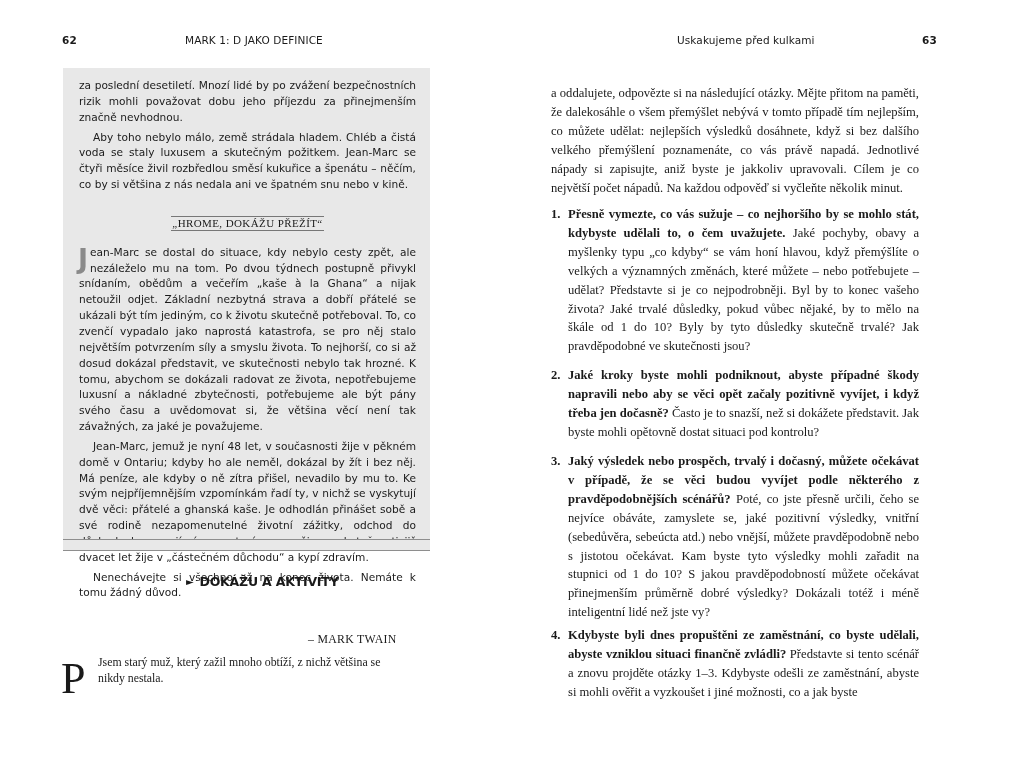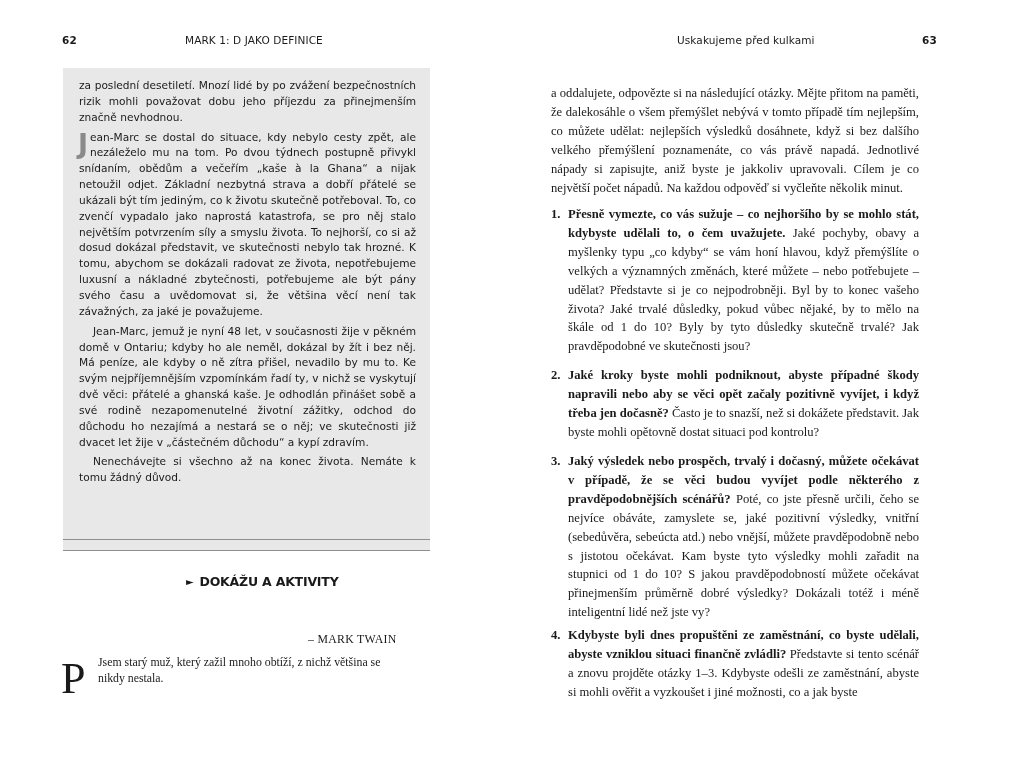--- a/index.html
+++ b/index.html
@@ -52,20 +52,24 @@
 </head>
 <body>
 
 <div class="page page-left">
   <span class="running-head pnum-left sans">62</span>
   <span class="running-head rh-left sans">MARK 1: D JAKO DEFINICE</span>
 
   <div class="sidebox">
     <div class="sidebox-text sans">
       <p>za poslední desetiletí. Mnozí lidé by po zvážení bezpečnostních rizik mohli považovat dobu jeho příjezdu za přinejmenším značně nevhodnou.</p>
+      <p class="ind">Aby toho nebylo málo, země strádala hladem. Chléb a čistá voda se staly luxusem a skutečným požitkem. Jean-Marc se čtyři měsíce živil rozbředlou směsí kukuřice a špenátu – něčím, co by si většina z nás nedala ani ve špatném snu nebo v kině.</p>
+      <div class="sb-title-wrap">
+        <span class="sb-title">„HROME, DOKÁŽU PŘEŽÍT“</span>
+      </div>
       <p><span class="dropcap-j">J</span><span>ean-Marc se dostal do situace, kdy nebylo cesty zpět, ale nezáleželo mu na tom. Po dvou týdnech postupně přivykl snídaním, obědům a večeřím „kaše à la Ghana“ a nijak netoužil odjet. Základní nezbytná strava a dobří přátelé se ukázali být tím jediným, co k životu skutečně potřeboval. To, co zvenčí vypadalo jako naprostá katastrofa, se pro něj stalo největším potvrzením síly a smyslu života. To nejhorší, co si až dosud dokázal představit, ve skutečnosti nebylo tak hrozné. K tomu, abychom se dokázali radovat ze života, nepotřebujeme luxusní a nákladné zbytečnosti, potřebujeme ale být pány svého času a uvědomovat si, že většina věcí není tak závažných, za jaké je považujeme.</span></p>
       <p class="ind">Jean-Marc, jemuž je nyní 48 let, v současnosti žije v pěkném domě v Ontariu; kdyby ho ale neměl, dokázal by žít i bez něj. Má peníze, ale kdyby o ně zítra přišel, nevadilo by mu to. Ke svým nejpříjemnějším vzpomínkám řadí ty, v nichž se vyskytují dvě věci: přátelé a ghanská kaše. Je odhodlán přinášet sobě a své rodině nezapomenutelné životní zážitky, odchod do důchodu ho nezajímá a nestará se o něj; ve skutečnosti již dvacet let žije v „částečném důchodu“ a kypí zdravím.</p>
       <p class="ind">Nenechávejte si všechno až na konec života. Nemáte k tomu žádný důvod.</p>
     </div>
   </div>
   <div class="sb-rule1"></div>
   <div class="sb-band"></div>
   <div class="sb-rule2"></div>
 
   <div class="section-head sans">

